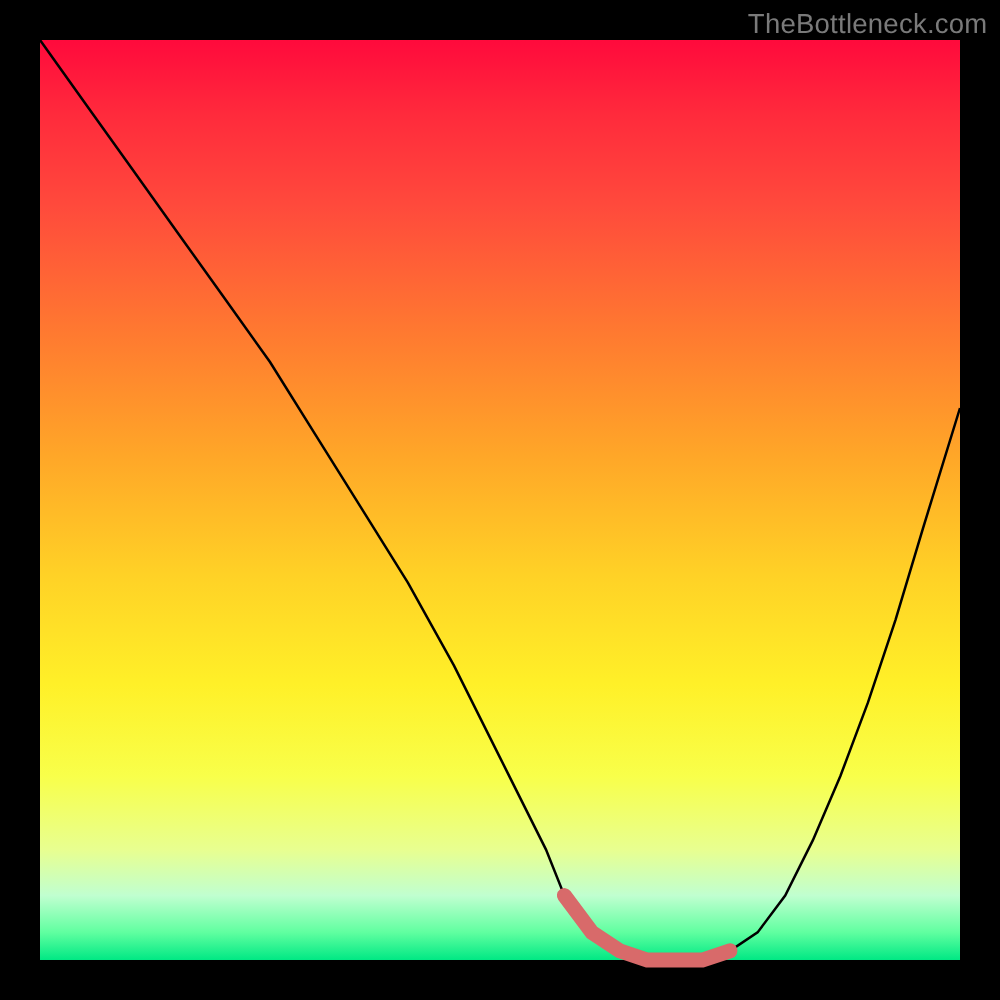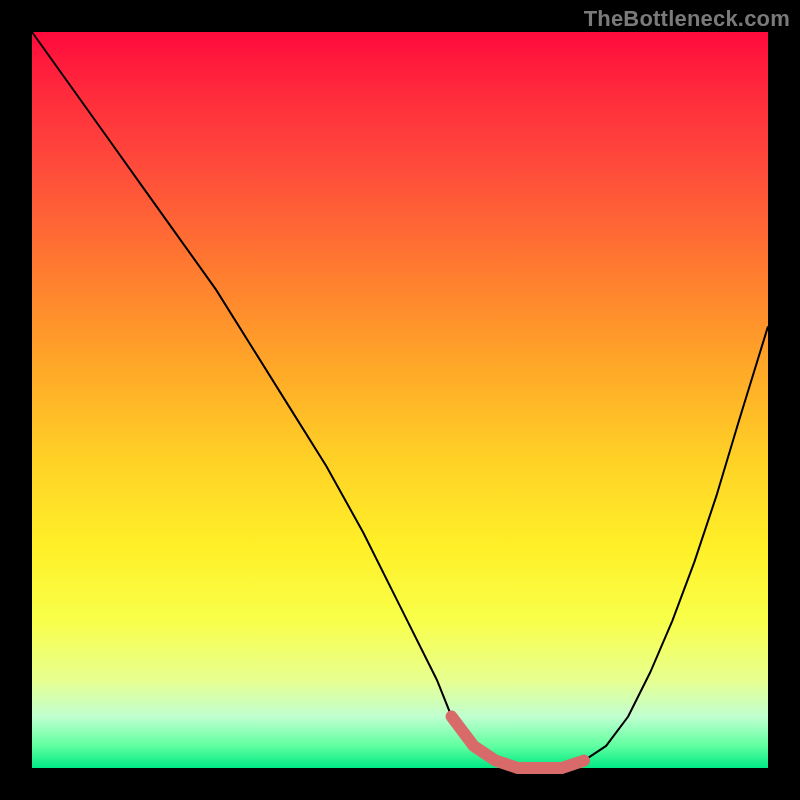--- a/index.html
+++ b/index.html
@@ -39,21 +39,21 @@
       #60ffa0 97%,
       #00e884 100%
     );
   }
   .watermark {
     position: absolute;
     top: 6px;
     right: 10px;
     color: #7a7a7a;
     font-size: 22px;
-    font-weight: 700;
+    font-weight: 400;
     letter-spacing: 0.2px;
     user-select: none;
   }
   svg.curve {
     position: absolute;
     left: 0;
     top: 0;
     width: 736px;
     height: 736px;
     overflow: visible;

